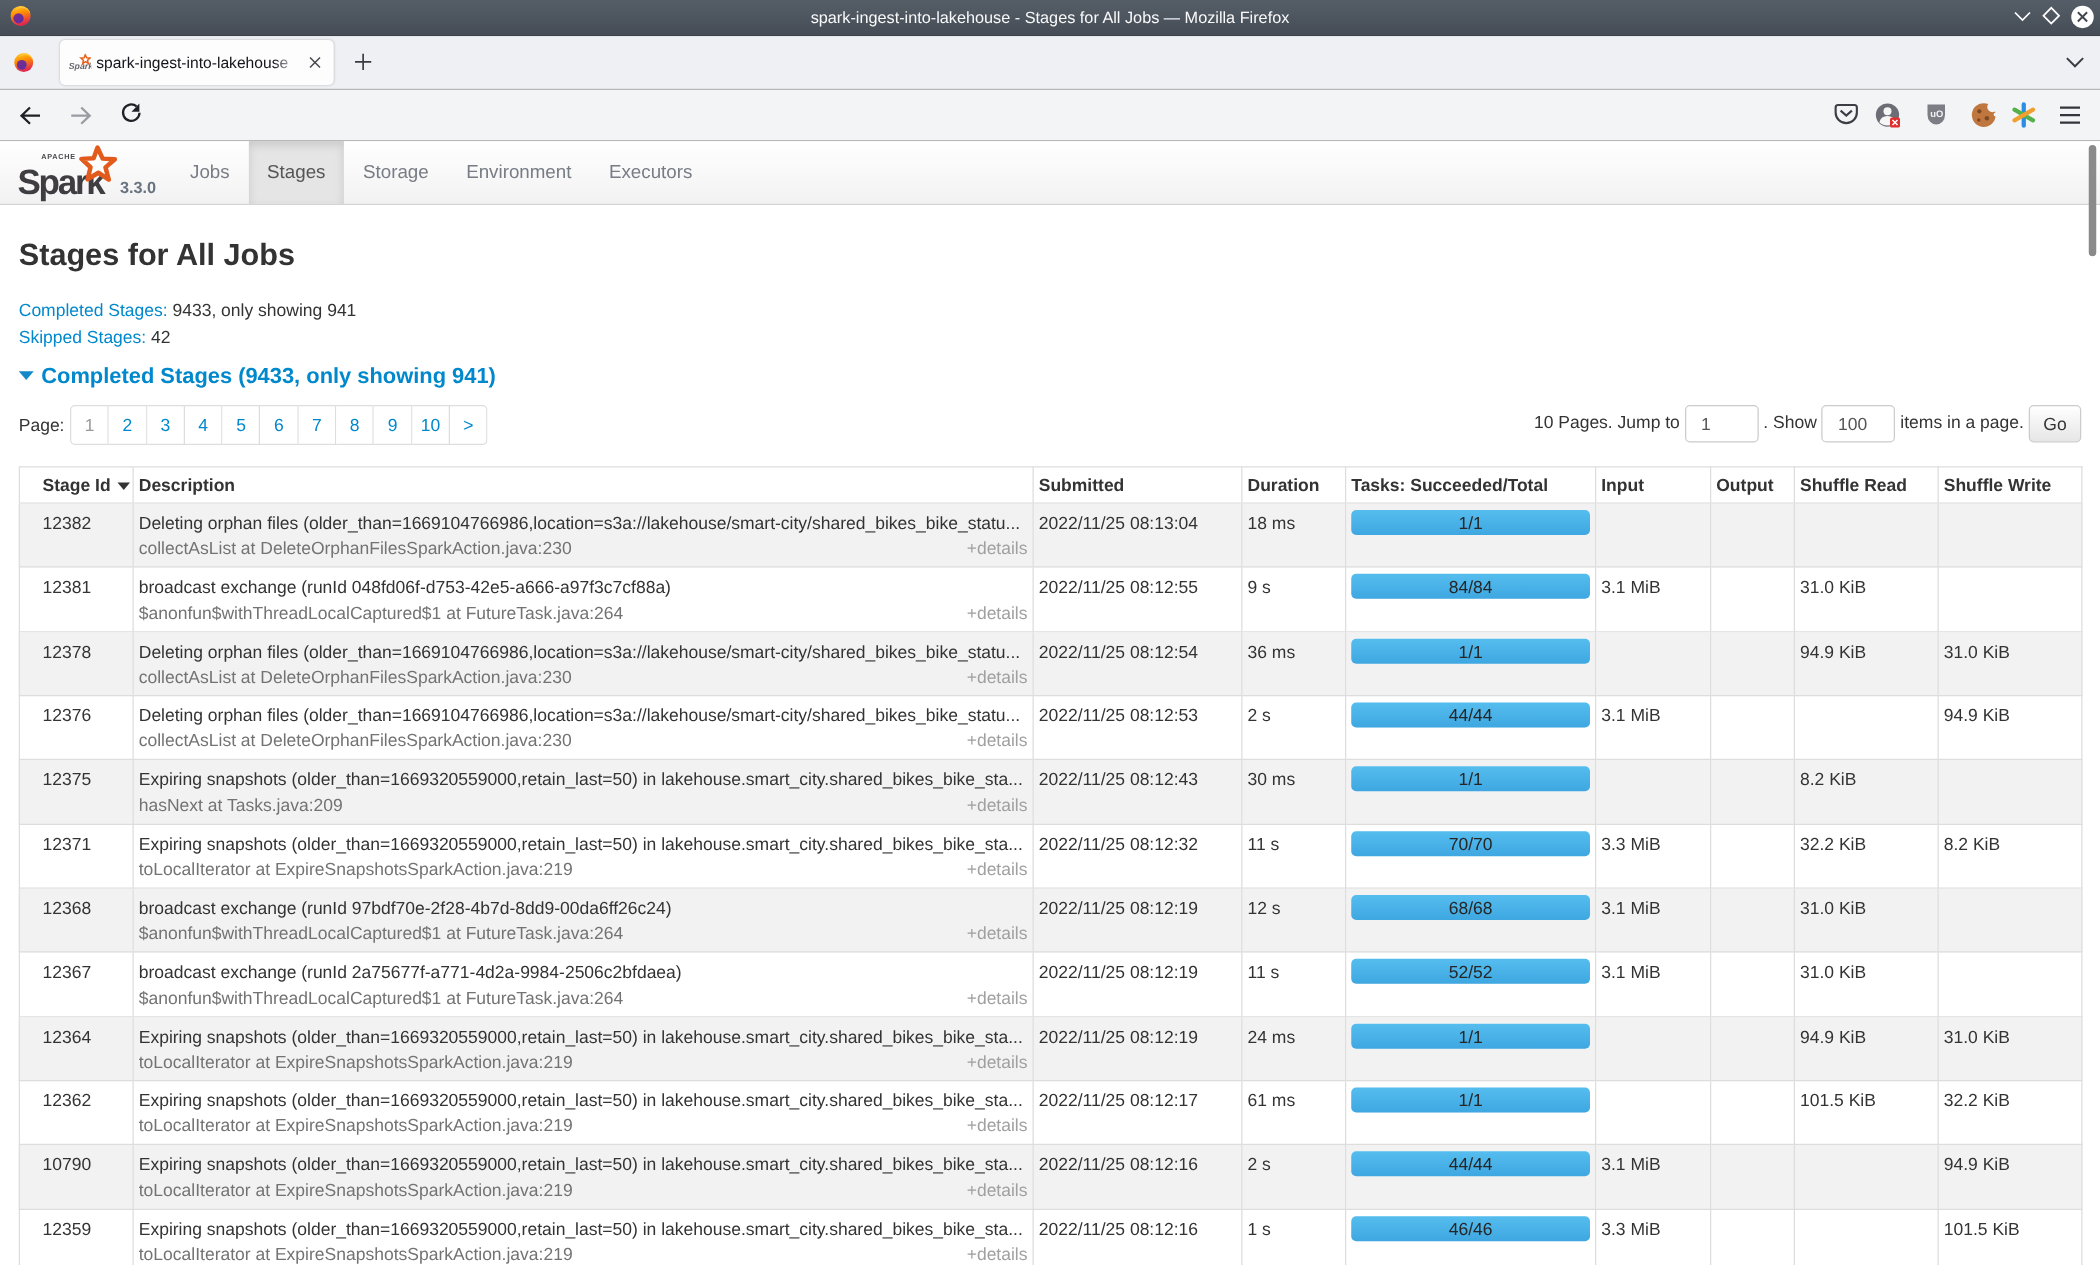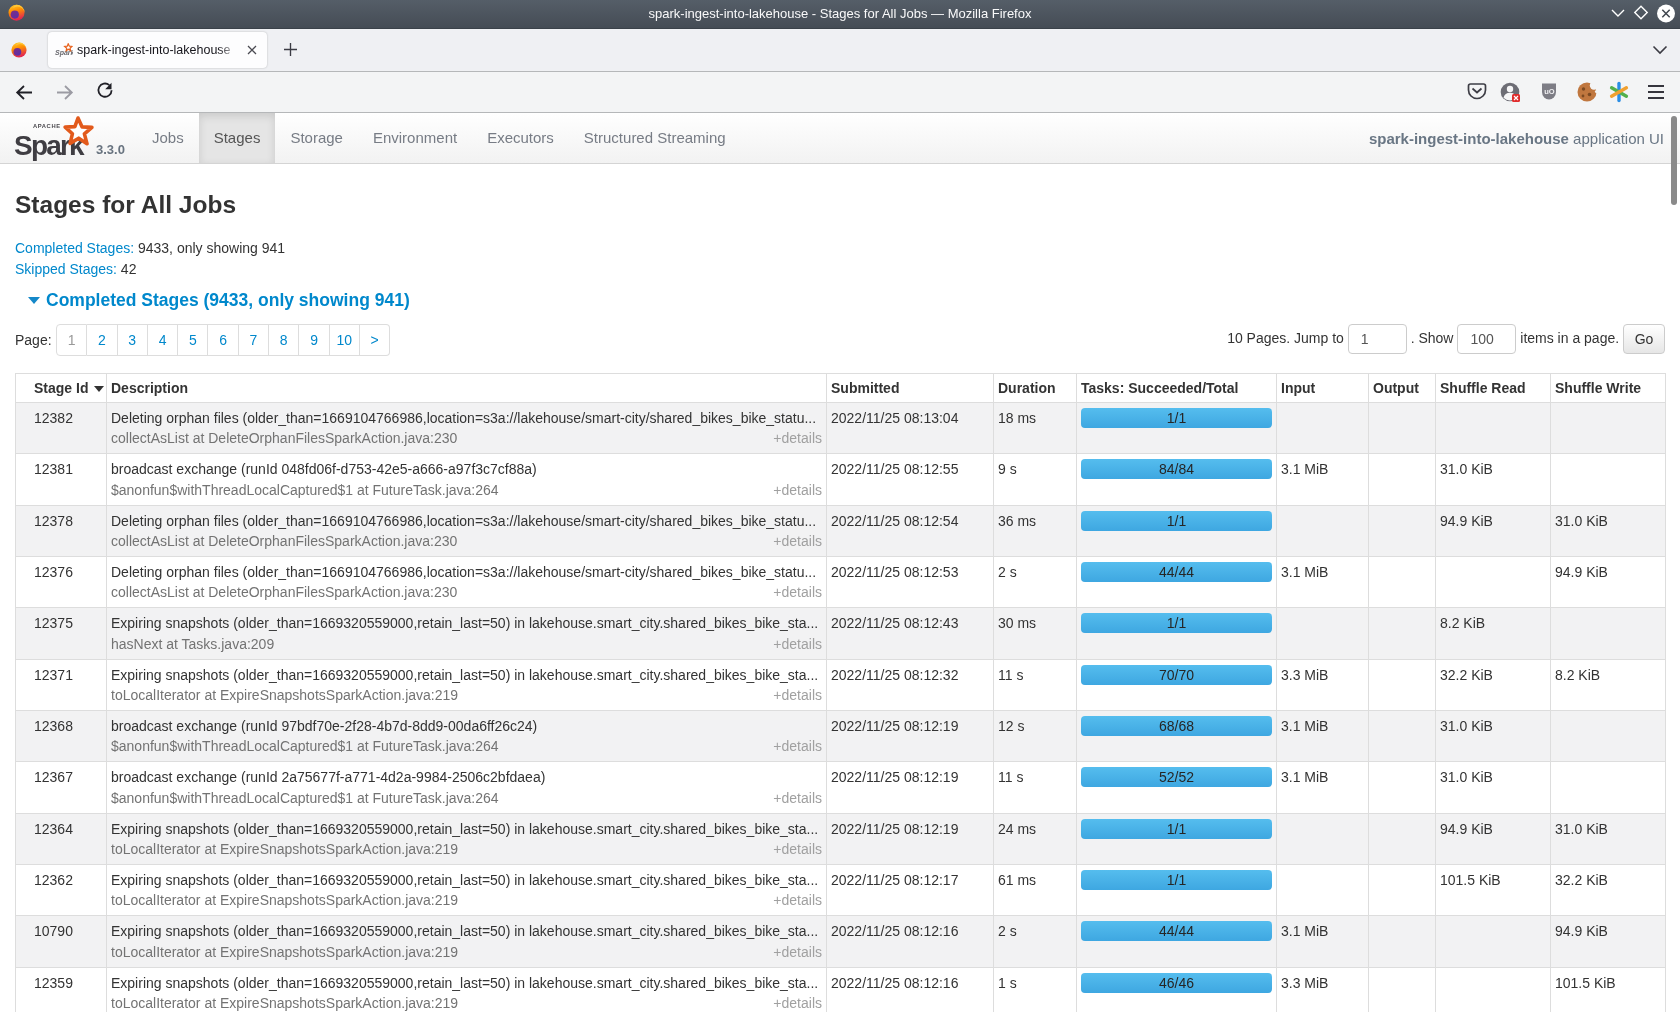--- a/index.html
+++ b/index.html
@@ -37,21 +37,21 @@
 #appname { position:absolute; right:16px; top:0; height:50px; line-height:52px;
   font-size:15px; color:#697684; }
 #appname b { font-weight:bold; }
 #versiontext { position:absolute; left:96px; top:29px; font-size:13px; font-weight:bold; color:#68737f; }
 
 
 #content { position:absolute; top:164px; left:0; width:1680px; color:#333; font-size:14px; }
 h1 { position:absolute; left:15px; top:27px; font-size:24.5px; font-weight:bold; color:#333; }
 .statline { position:absolute; left:15px; font-size:14px; }
 .statline a { color:#0088cc; text-decoration:none; font-weight:normal; }
-#collhead { position:absolute; left:28px; top:126px; font-size:17.5px; font-weight:bold; color:#0088cc; }
+#collhead { position:absolute; left:15px; top:126px; font-size:17.5px; font-weight:bold; color:#0088cc; }
 #collhead .tri { display:inline-block; width:0; height:0; border-left:6px solid transparent;
   border-right:6px solid transparent; border-top:7px solid #1588c9; margin-right:6px; vertical-align:2px; }
 
 
 #pagerow { position:absolute; left:0; top:160px; width:1680px; height:33px; }
 #pagelabel { position:absolute; left:15px; top:8px; font-size:14px; }
 ul.pagination { position:absolute; left:56px; top:0; list-style:none; }
 ul.pagination li { float:left; }
 ul.pagination li a { display:block; width:29.3px; text-align:center; height:30px; line-height:30px;
   border:1px solid #ddd; border-left:none; font-size:14px; color:#0088cc; text-decoration:none; background:#fff; }
@@ -165,23 +165,21 @@
     <path d="M 186 5 H 202 M 186 11 H 202 M 186 17 H 202" stroke="#35353d" stroke-width="1.8"></path>
   </svg>
 </div>
 <div id="sparknav">
   <div class="navlinks">
     <a>Jobs</a>
       <a class="active">Stages</a>
       <a>Storage</a>
       <a>Environment</a>
       <a>Executors</a>
-      <a>Structured Streaming</a>
   </div>
-  <div id="appname"><b>spark-ingest-into-lakehouse</b> application UI</div>
   <div id="versiontext">3.3.0</div>
   <svg width="85" height="46" style="position:absolute;left:14px;top:3px;">
     <text x="19" y="11.5" font-family="Liberation Sans" font-size="5.8" font-weight="bold" letter-spacing="0.6" fill="#4a484d">APACHE</text>
     <text x="0" y="39" font-family="Liberation Sans" font-size="28" font-weight="bold" letter-spacing="-1.8" fill="#3f3d42">Spark</text>
     <path d="M 64 2 L 68.1 10.9 L 77.9 11.4 L 70.4 17.9 L 73 27.7 L 64.7 22.2 L 56.1 27.4 L 58.4 17.8 L 51.2 11.1 L 60.9 10.6 Z" fill="#ffffff" stroke="#e25a1c" stroke-width="3.6" stroke-linejoin="round"></path>
   </svg>
 </div>
 <div id="content">
   <h1>Stages for All Jobs</h1>
   <div class="statline" style="top:76px;"><a>Completed Stages:</a> 9433, only showing 941</div>

